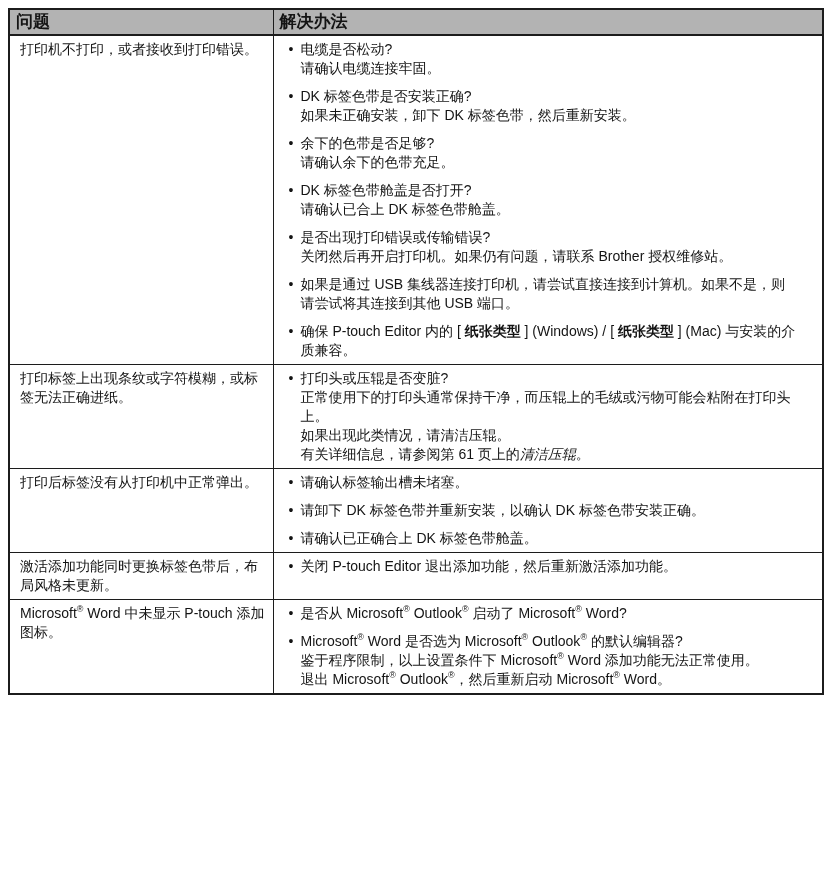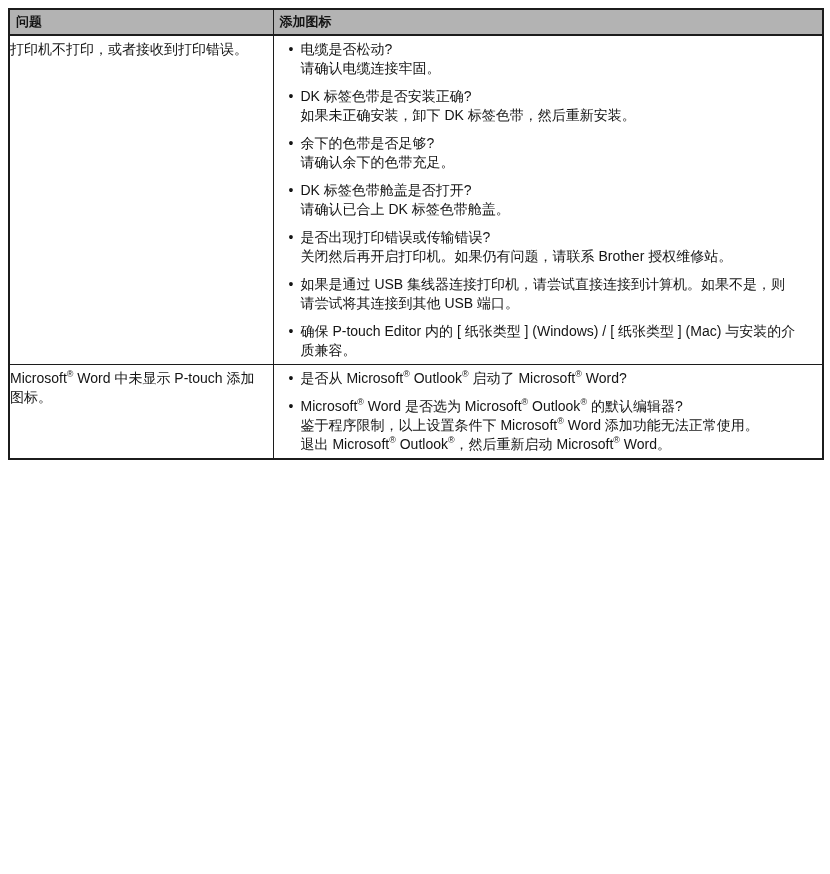--- a/index.html
+++ b/index.html
@@ -20,47 +20,47 @@
     border-collapse:collapse;
     table-layout:fixed;
     border:2px solid var(--border);
   }
   .ts-table col.col-problem{width:264px;}
   .ts-table col.col-solution{width:550px;}
   .ts-table th{
     background:var(--header-bg);
     text-align:left;
     font-weight:bold;
-    font-size:13px;
+    font-size:17px;
     line-height:19px;
     padding:2px 6px 3px 6px;
     border:1px solid var(--border);
     border-bottom:2px solid var(--border);
   }
   .ts-table td{
     border:1px solid var(--border);
     vertical-align:top;
     font-size:14px;
     line-height:19px;
   }
-  td.problem-cell{padding:4px 8px 4px 0;}
+  td.problem-cell{padding:4px 8px 4px 10px;}
   td.solution-cell{padding:4px 10px 4px 14px;}
   .solution-cell ul{margin:0;padding:0;list-style:none;}
   .solution-cell li{
     position:relative;
     padding-left:13px;
     margin:0 16px 9px 0;
   }
   .solution-cell li:last-child{margin-bottom:0;}
   .solution-cell li::before{
     content:"\2022";
     position:absolute;
     left:1px;top:0;
   }
-  b{font-weight:normal;}
+  b{font-weight:bold;}
   i.ital{font-style:italic;}
   sup.reg{font-size:9px;line-height:0;vertical-align:super;}
   .pwr{
     display:inline-block;width:9px;height:9px;
     border:1.5px solid var(--text);border-radius:50%;
     position:relative;top:1px;margin:0 1px;
   }
   .pwr::before{
     content:"";position:absolute;
     width:1.5px;height:6px;background:var(--text);
@@ -72,39 +72,65 @@
 
 <div class="page">
   <table class="ts-table">
     <colgroup>
       <col class="col-problem">
       <col class="col-solution">
     </colgroup>
     <thead>
       <tr>
         <th>问题</th>
-        <th>添加图标</th>
+        <th>解决办法</th>
       </tr>
     </thead>
     <tbody id="ts-body">
         <tr>
           <td class="problem-cell">打印机不打印，或者接收到打印错误。</td>
           <td class="solution-cell">
             <ul>
               <li>电缆是否松动?<br>请确认电缆连接牢固。</li>
               <li>DK 标签色带是否安装正确?<br>如果未正确安装，卸下 DK 标签色带，然后重新安装。</li>
               <li>余下的色带是否足够?<br>请确认余下的色带充足。</li>
               <li>DK 标签色带舱盖是否打开?<br>请确认已合上 DK 标签色带舱盖。</li>
               <li>是否出现打印错误或传输错误?<br>关闭然后再开启打印机。如果仍有问题，请联系 Brother 授权维修站。</li>
               <li>如果是通过 USB 集线器连接打印机，请尝试直接连接到计算机。如果不是，则请尝试将其连接到其他 USB 端口。</li>
               <li>确保 P-touch Editor 内的 [ <b>纸张类型</b> ] (Windows) / [ <b>纸张类型</b> ] (Mac) 与安装的介质兼容。</li>
             </ul>
           </td>
         </tr>
         <tr>
+          <td class="problem-cell">打印标签上出现条纹或字符模糊，或标签无法正确进纸。</td>
+          <td class="solution-cell">
+            <ul>
+              <li>打印头或压辊是否变脏?<br>正常使用下的打印头通常保持干净，而压辊上的毛绒或污物可能会粘附在打印头上。<br>如果出现此类情况，请清洁压辊。<br>有关详细信息，请参阅第 61 页上的<i class="ital">清洁压辊</i>。</li>
+            </ul>
+          </td>
+        </tr>
+        <tr>
+          <td class="problem-cell">打印后标签没有从打印机中正常弹出。</td>
+          <td class="solution-cell">
+            <ul>
+              <li>请确认标签输出槽未堵塞。</li>
+              <li>请卸下 DK 标签色带并重新安装，以确认 DK 标签色带安装正确。</li>
+              <li>请确认已正确合上 DK 标签色带舱盖。</li>
+            </ul>
+          </td>
+        </tr>
+        <tr>
+          <td class="problem-cell">激活添加功能同时更换标签色带后，布局风格未更新。</td>
+          <td class="solution-cell">
+            <ul>
+              <li>关闭 P-touch Editor 退出添加功能，然后重新激活添加功能。</li>
+            </ul>
+          </td>
+        </tr>
+        <tr>
           <td class="problem-cell">Microsoft<sup class="reg">®</sup> Word 中未显示 P-touch 添加图标。</td>
           <td class="solution-cell">
             <ul>
               <li>是否从 Microsoft<sup class="reg">®</sup> Outlook<sup class="reg">®</sup> 启动了 Microsoft<sup class="reg">®</sup> Word?</li>
               <li>Microsoft<sup class="reg">®</sup> Word 是否选为 Microsoft<sup class="reg">®</sup> Outlook<sup class="reg">®</sup> 的默认编辑器?<br>鉴于程序限制，以上设置条件下 Microsoft<sup class="reg">®</sup> Word 添加功能无法正常使用。<br>退出 Microsoft<sup class="reg">®</sup> Outlook<sup class="reg">®</sup>，然后重新启动 Microsoft<sup class="reg">®</sup> Word。</li>
             </ul>
           </td>
         </tr>
       </tbody>
   </table>

